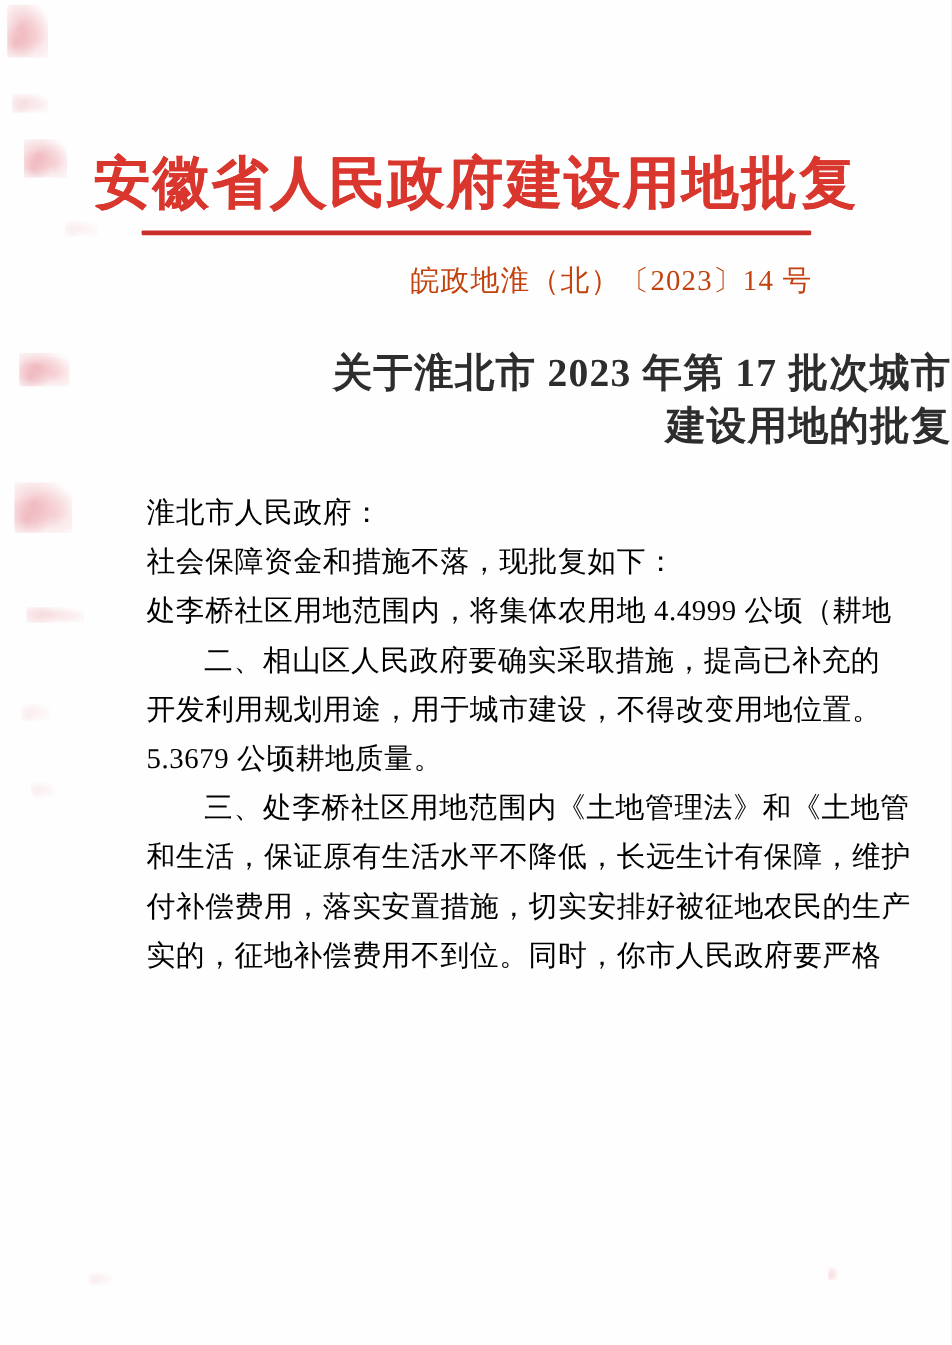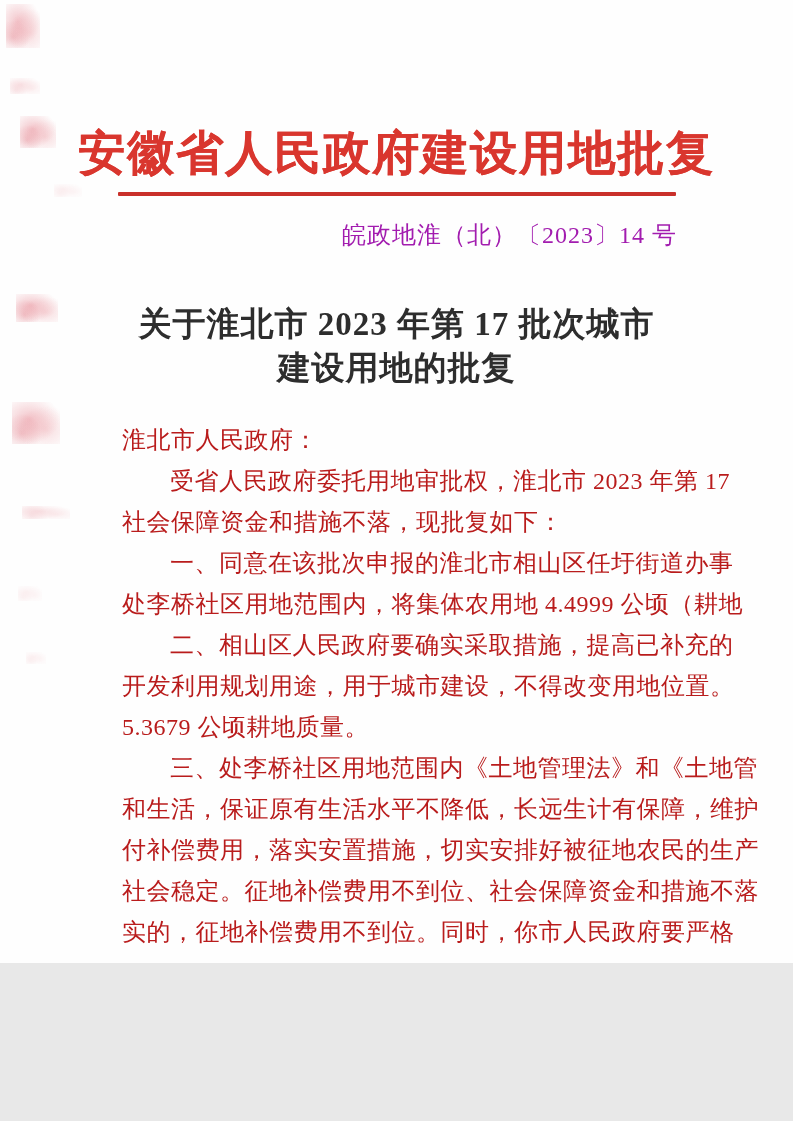--- a/index.html
+++ b/index.html
@@ -1,20 +1,20 @@
 <!DOCTYPE html>
 <html><head>
 <meta charset="utf-8">
 <style>
   * { margin: 0; padding: 0; box-sizing: border-box; }
   html, body { background: #e8e8e8; }
   .page {
     position: relative;
     width: 793px;
-    height: 963px;
+    height: 1121px;
     margin: 0 auto;
     background: #fefefe;
     overflow: hidden;
     font-family: "Liberation Serif", "DejaVu Serif", serif;
   }
 
   
   .smudge {
     position: absolute;
     pointer-events: none;
@@ -57,44 +57,44 @@
     margin: 8px auto 0 auto;
     background: #c9302a;
     border-radius: 1px;
   }
   .doc-number {
     margin-top: 24px;
     padding-right: 116px;
     text-align: right;
     font-size: 24px;
     letter-spacing: 1px;
-    color: #a21caf;
+    color: #c2410c;
     line-height: 30px;
   }
 
   
   .subject {
-    margin-top: 52px;
-    text-align: center;
+    margin-top: 40px;
+    text-align: right;
     font-weight: 700;
     font-size: 33px;
     line-height: 44px;
     letter-spacing: 1px;
     color: #2d2d2d;
   }
 
   
   .body-text {
     margin-top: 30px;
     padding-left: 122px;
     padding-right: 107px;
     font-size: 24px;
     line-height: 41px;
     letter-spacing: 0.5px;
-    color: #b91c1c;
+    color: #000000;
   }
   .body-line { white-space: nowrap; }
   .body-line.indent { padding-left: 2em; }
 </style>
 </head>
 <body>
 
 <div class="page">
 
   <div class="smudge s1"></div>
@@ -116,27 +116,24 @@
 
   <div class="doc-number">皖政地淮（北）〔2023〕14 号</div>
 
   <div class="subject">
     <div>关于淮北市 2023 年第 17 批次城市</div>
     <div>建设用地的批复</div>
   </div>
 
   <div class="body-text">
       <div class="body-line">淮北市人民政府：</div>
-      <div class="body-line indent">受省人民政府委托用地审批权，淮北市 2023 年第 17</div>
       <div class="body-line">社会保障资金和措施不落，现批复如下：</div>
-      <div class="body-line indent">一、同意在该批次申报的淮北市相山区任圩街道办事</div>
       <div class="body-line">处李桥社区用地范围内，将集体农用地 4.4999 公顷（耕地</div>
       <div class="body-line indent">二、相山区人民政府要确实采取措施，提高已补充的</div>
       <div class="body-line">开发利用规划用途，用于城市建设，不得改变用地位置。</div>
       <div class="body-line">5.3679 公顷耕地质量。</div>
       <div class="body-line indent">三、处李桥社区用地范围内《土地管理法》和《土地管</div>
       <div class="body-line">和生活，保证原有生活水平不降低，长远生计有保障，维护</div>
       <div class="body-line">付补偿费用，落实安置措施，切实安排好被征地农民的生产</div>
-      <div class="body-line">社会稳定。征地补偿费用不到位、社会保障资金和措施不落</div>
       <div class="body-line">实的，征地补偿费用不到位。同时，你市人民政府要严格</div>
     </div>
 
 </div>
 
 </body></html>

